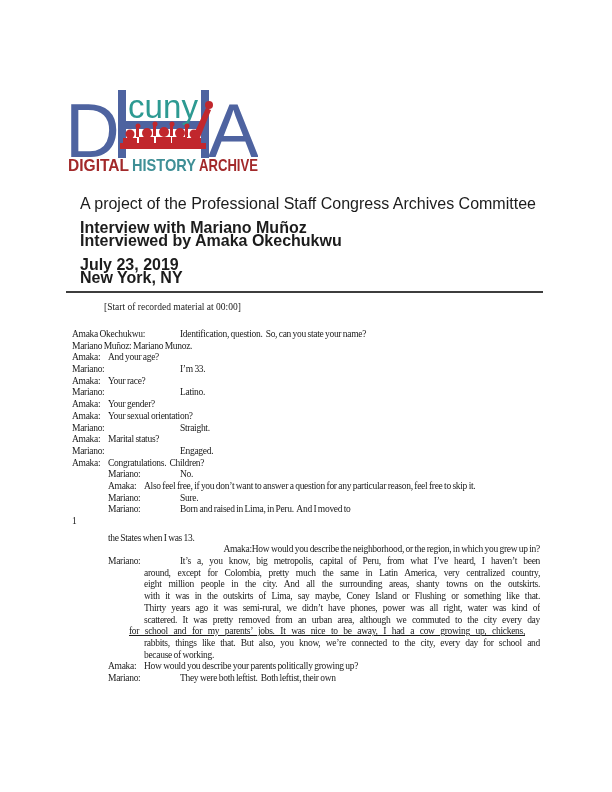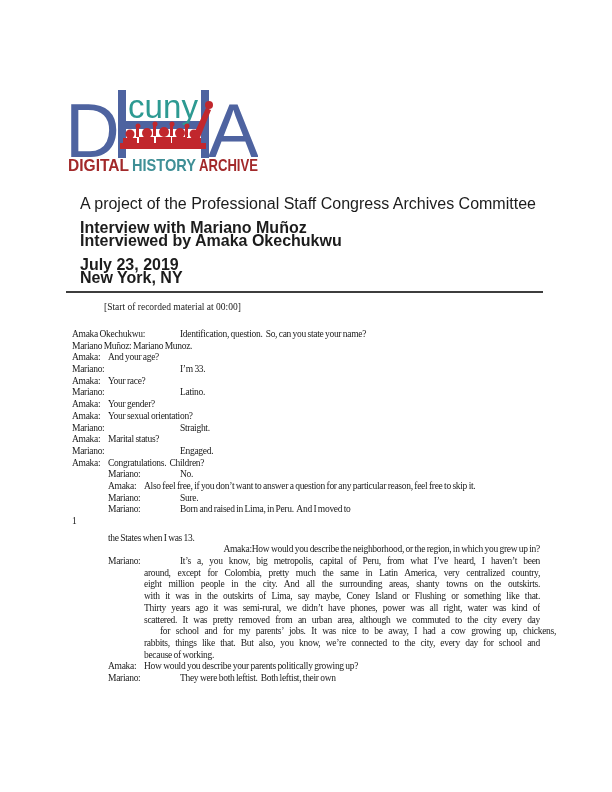--- a/index.html
+++ b/index.html
@@ -105,20 +105,20 @@
       <div class="t-line" style="margin-left: 36px;"><span class="speaker-ib" style="width: 72px;">Mariano:</span><span>Born and raised in Lima, in Peru.  And I moved to</span></div>
       <div class="t-line pgnum">1</div>
       <div class="t-line gap-top" style="margin-left: 36px;"><span>the States when I was 13.</span></div>
       <div class="t-line" style="margin-left: 36px; text-align: right;"><span class="speaker-ib" style="width: 36px;">Amaka:</span><span>How would you describe the neighborhood, or the region, in which you grew up in?</span></div>
       <div class="t-line p-first" style="margin-left: 36px;"><span class="sp">Mariano:</span><span class="tx">It’s a, you know, big metropolis, capital of Peru, from what I’ve heard, I haven’t been</span></div>
       <div class="t-line p-full" style="margin-left: 72px;">around, except for Colombia, pretty much the same in Latin America, very centralized country,</div>
       <div class="t-line p-full" style="margin-left: 72px;">eight million people in the city.  And all the surrounding areas, shanty towns on the outskirts.</div>
       <div class="t-line p-full" style="margin-left: 72px;">with it was in the outskirts of Lima, say maybe, Coney Island or Flushing or something like that.</div>
       <div class="t-line p-full" style="margin-left: 72px;">Thirty years ago it was semi-rural, we didn’t have phones, power was all right, water was kind of</div>
       <div class="t-line p-full" style="margin-left: 72px;">scattered.  It was pretty removed from an urban area, although we commuted to the city every day</div>
-      <div class="t-line p-full" style="margin-left: 88px;">for school and for my parents’ jobs.  It was nice to be away, I had a cow growing up, chickens,</div>
+      <div class="t-line p-full" style="margin-left: 57px; text-decoration: underline;">for school and for my parents’ jobs.  It was nice to be away, I had a cow growing up, chickens,</div>
       <div class="t-line p-full" style="margin-left: 72px;">rabbits, things like that.  But also, you know, we’re connected to the city, every day for school and</div>
       <div class="t-line" style="margin-left: 72px;">because of working.</div>
       <div class="t-line" style="margin-left: 36px;"><span class="speaker-ib" style="width: 36px;">Amaka:</span><span>How would you describe your parents politically growing up?</span></div>
       <div class="t-line" style="margin-left: 36px;"><span class="speaker-ib" style="width: 72px;">Mariano:</span><span>They were both leftist.  Both leftist, their own</span></div>
     </div>
 
 </div>
 
 </body></html>

